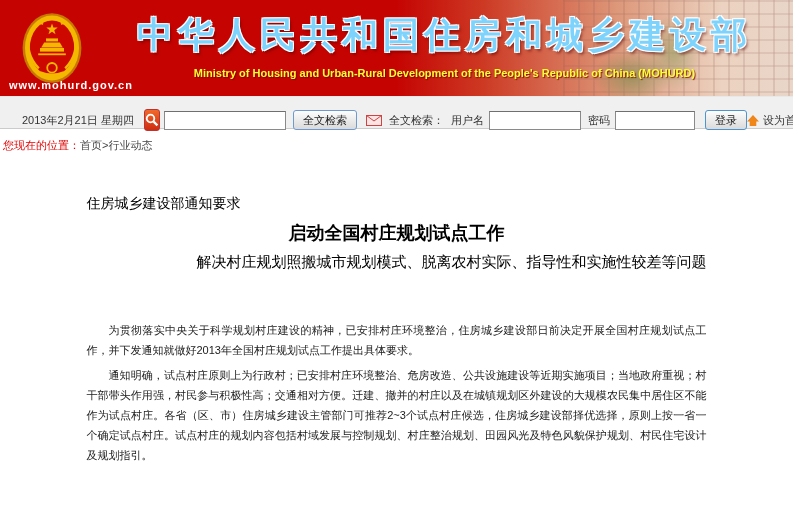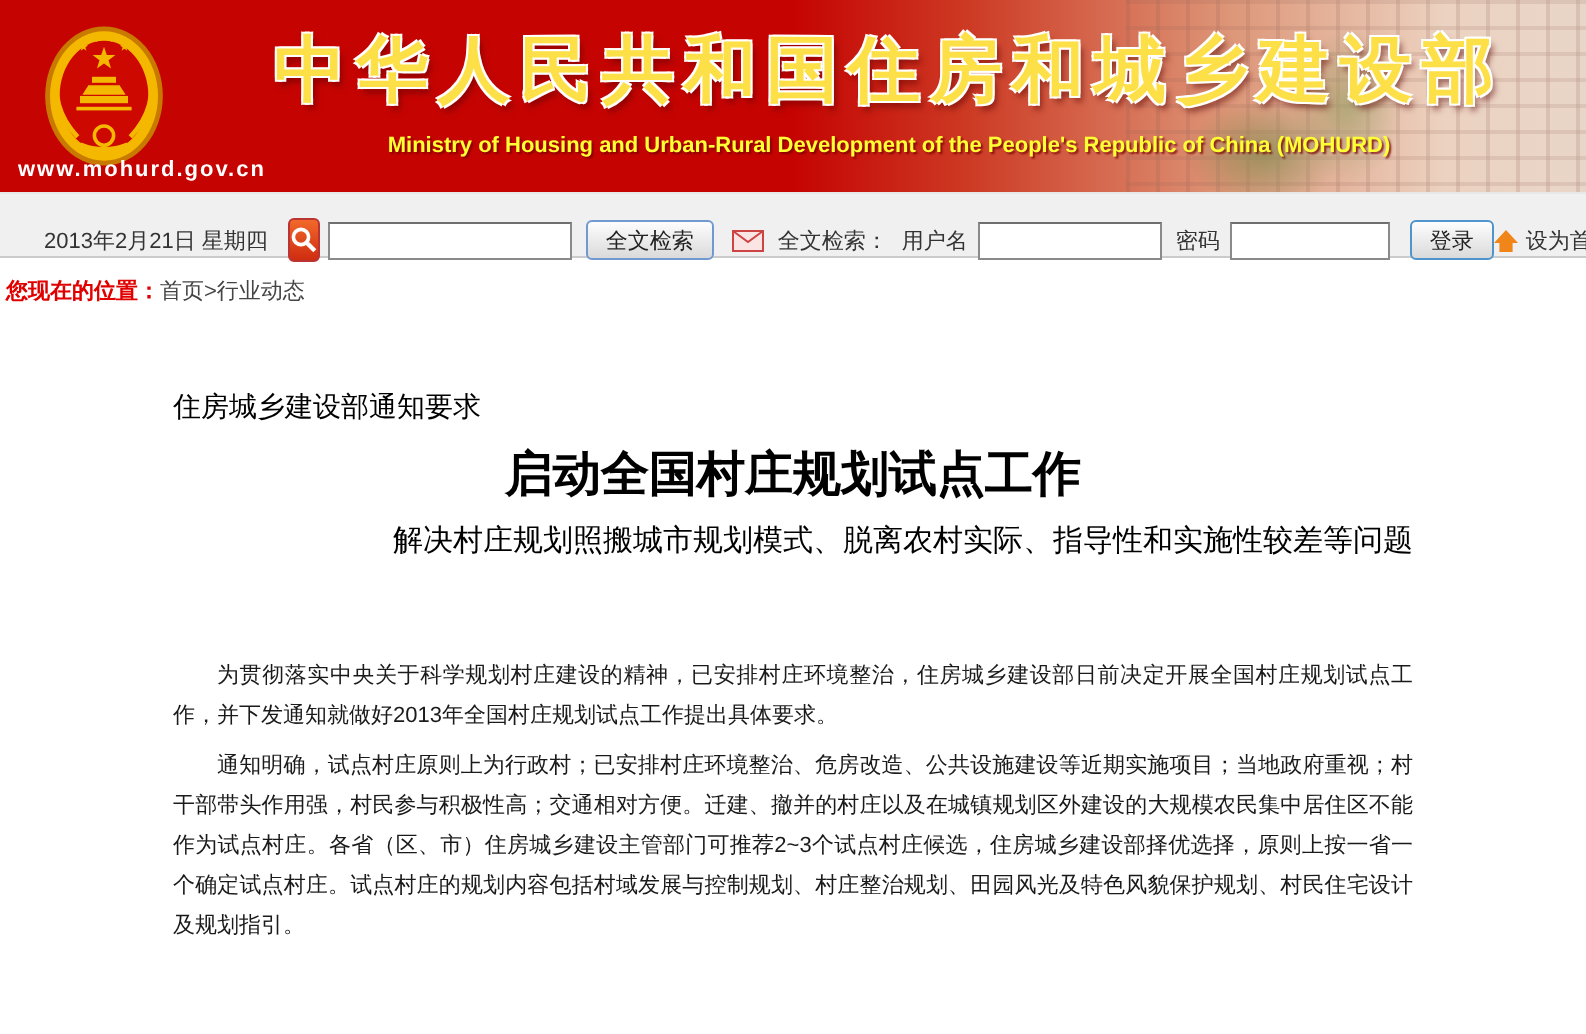--- a/index.html
+++ b/index.html
@@ -14,21 +14,21 @@
   .photo::after { content:""; position:absolute; top:0; left:42%; right:0; bottom:0; opacity:.5;
     background:
       radial-gradient(ellipse 55px 38px at 30% 80%, rgba(70,125,45,.85), transparent 70%),
       radial-gradient(ellipse 40px 55px at 48% 55%, rgba(90,140,55,.7), transparent 70%),
       repeating-linear-gradient(to right, rgba(140,95,85,.35) 0 2px, transparent 2px 15px),
       repeating-linear-gradient(to bottom, rgba(140,95,85,.3) 0 2px, transparent 2px 13px); }
   .emblem { position:absolute; left:22px; top:7px; width:60px; height:82px; }
   .site-url { position:absolute; left:9px; bottom:5px; color:#fff; font-weight:bold;
     font-size:11px; letter-spacing:1px; }
   .masthead-text { position:absolute; left:110px; top:11px; right:14px; text-align:center; }
-  .site-title { font-size:36px; font-weight:bold; letter-spacing:5px; color:#fde047; white-space:nowrap;
+  .site-title { font-size:36px; font-weight:bold; letter-spacing:5px; color:#7dd3fc; white-space:nowrap;
     text-shadow:-1px -1px 0 #fff, 1px -1px 0 #fff, -1px 1px 0 #fff, 1px 1px 0 #fff, 2px 3px 3px rgba(90,0,0,.55); }
   .site-subtitle { margin-top:7px; font-size:11px; font-weight:bold; color:#ffff33; white-space:nowrap;
     text-shadow:1px 1px 1px rgba(120,0,0,.8); }
 
   
   .toolbar { display:flex; align-items:center; height:33px; padding:15px 10px 0 22px;
     background:#f0f0f0; border-top:1px solid #e8e8e8; border-bottom:1px solid #cbcbcb;
     font-size:11px; color:#333; white-space:nowrap; }
   .date { margin-right:10px; }
   .mag-btn { width:22px; height:22px; border:1px solid #b33; border-radius:3px; cursor:pointer;
@@ -44,27 +44,27 @@
   .pass-input { width:80px; height:19px; margin-left:5px; border:1px solid #8a8a8a;
     border-top-color:#6f6f6f; background:#fff; font-size:11px; padding:0 3px; }
   .login { margin-left:10px; border-color:#4f94cd; }
   .ql-ic { margin-left:22px; display:inline-flex; }
   .ql-ic + .quicklink { margin-left:4px; }
   .quicklink { color:#333; text-decoration:none; cursor:pointer; }
   .push { margin-left:auto; }
 
   
   .breadcrumb { padding:9px 0 5px 3px; font-size:11px; }
-  .crumb-label { color:#e00000; font-weight:bold;text-align:center; }
+  .crumb-label { color:#e00000; font-weight:normal;text-align:center; }
   .crumb-path { color:#444; }
 
   
   .article { width:620px; margin:0 auto; color:#000; }
   .kicker { margin-top:37px; text-align:left; font-size:14px; font-weight:normal; }
-  .title  { margin-top:8px;  text-align:center; font-size:24px; font-weight:bold; }
+  .title  { margin-top:8px;  text-align:center; font-size:18px; font-weight:bold; }
   .subtitle{ margin-top:8px; text-align:right; font-size:15px; font-weight:normal; }
   .body { margin-top:48px; }
   .body p { font-size:11px; line-height:20px; text-indent:2em; text-align:justify;
     color:#1a1a1a; margin-bottom:5px; }
 </style>
 </head>
 <body>
 
 <div class="page">
 

